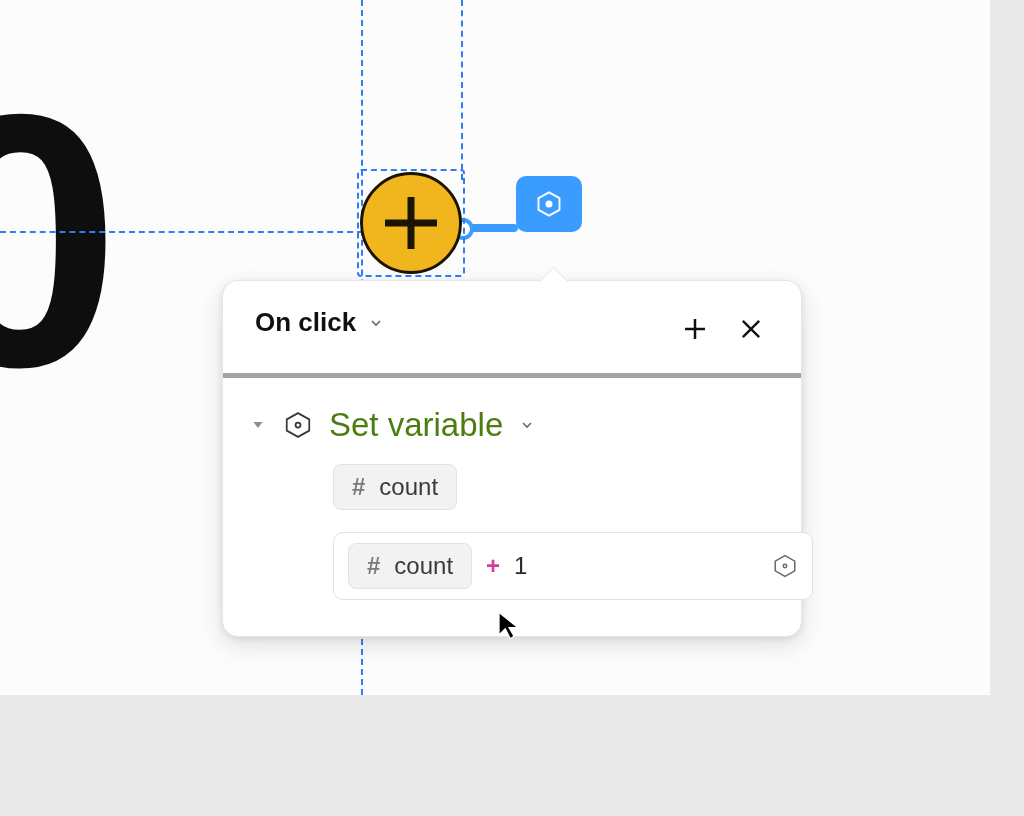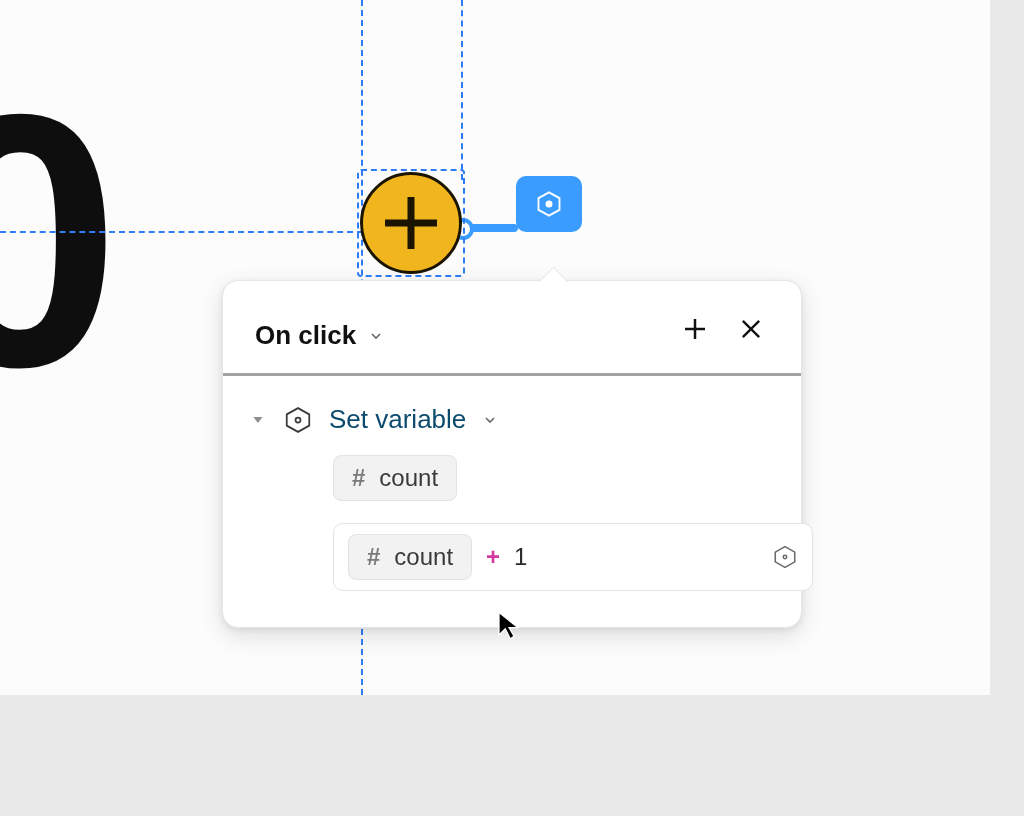--- a/index.html
+++ b/index.html
@@ -113,23 +113,23 @@
       position: absolute;
       top: -10px; left: 320px;
       width: 20px; height: 20px;
       background: #ffffff;
       border-left: 1px solid #e6e6e6;
       border-top: 1px solid #e6e6e6;
       transform: rotate(45deg);
     }
     .panel-head {
       display: flex;
-      align-items: flex-end;
+      align-items: flex-start;
       padding: 26px 28px 22px 32px;
-      border-bottom: 3px solid #a3a3a3;
+      border-bottom: 5px solid #a3a3a3;
     }
     .trigger {
       display: flex; align-items: center; gap: 12px;
       cursor: pointer;
     }
     .trigger-label {
       font-size: 26px;
       font-weight: 700;
       color: #111;
     }
@@ -154,22 +154,22 @@
       margin-bottom: 20px;
     }
     .disclosure {
       width: 18px; height: 18px;
       color: #8d8d8d;
     }
     .hex-outline {
       width: 30px; height: 30px; color: #3a3a3a;
     }
     .action-label {
-      font-size: 26px;
-      color: #0c4a6e;
+      font-size: 33px;
+      color: #4d7c0f;
     }
 
     .var-rows { padding-left: 84px; display: flex; flex-direction: column; gap: 22px; }
 
     .pill {
       display: inline-flex; align-items: center; gap: 10px;
       padding: 8px 18px;
       background: #f2f2f2;
       border: 1px solid #e3e3e3;
       border-radius: 8px;

